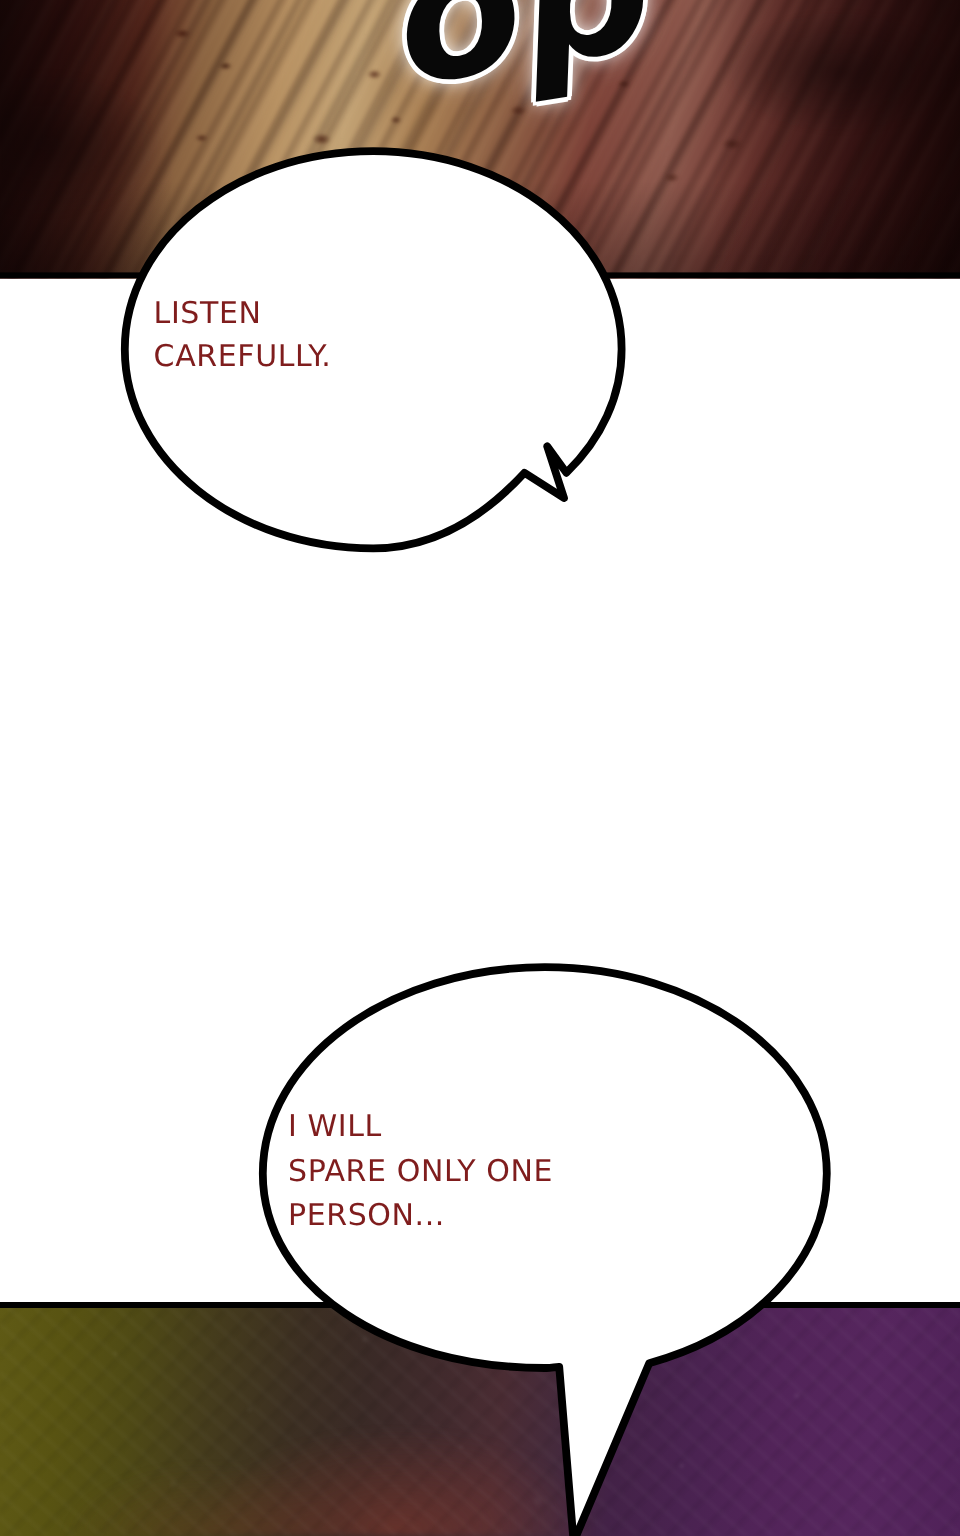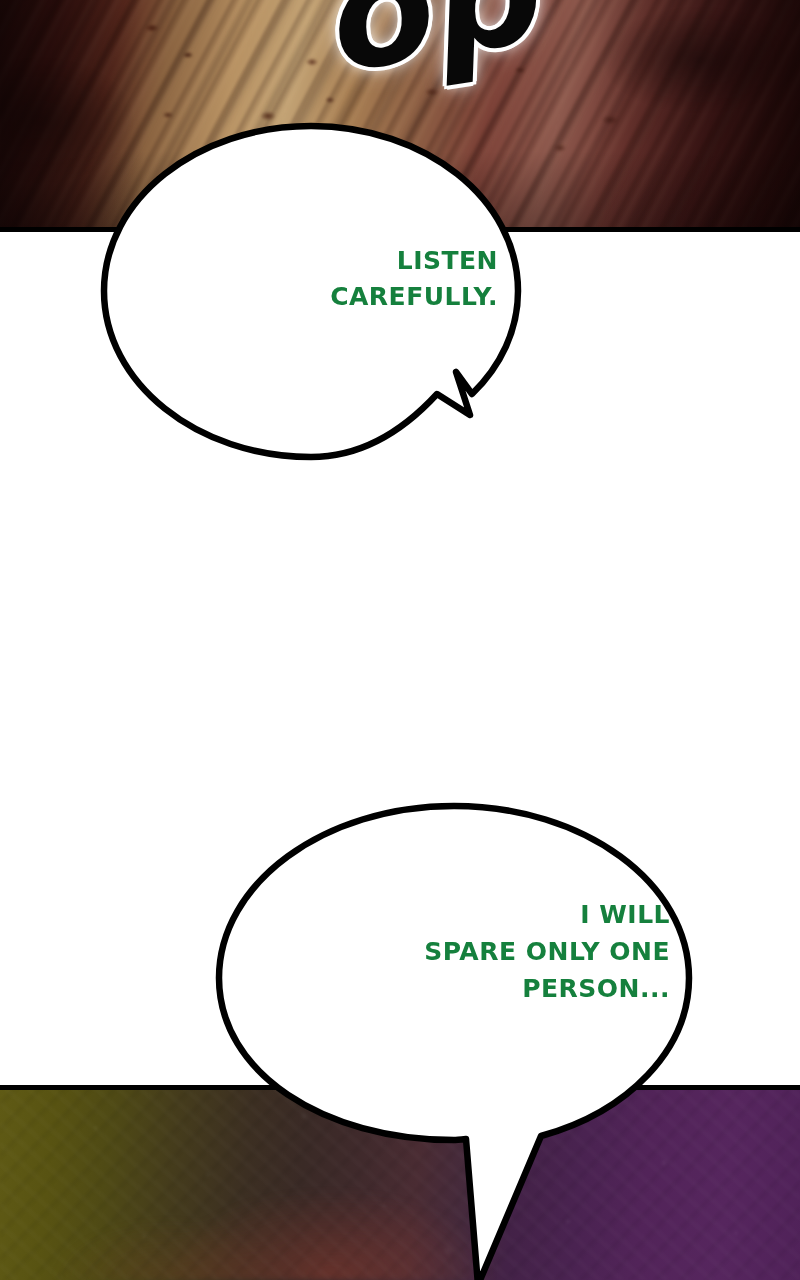--- a/index.html
+++ b/index.html
@@ -214,38 +214,38 @@
     left: 0;
     top: 0;
     width: 800px;
     height: 1280px;
     pointer-events: none;
   }
   .bubble-layer svg { display: block; }
 
   .bubble-text {
     position: absolute;
-    text-align: right;
-    color: #15803d;
+    text-align: left;
+    color: #7f1d1d;
     font-family: "DejaVu Sans", sans-serif;
-    font-weight: 700;
+    font-weight: 400;
     letter-spacing: 0.5px;
     white-space: pre-line;
     pointer-events: none;
   }
   #bubble1-text {
     left: 128px;
     top: 243px;
     width: 370px;
     font-size: 25px;
     line-height: 36px;
   }
   #bubble2-text {
     left: 240px;
-    top: 896px;
+    top: 920px;
     width: 430px;
     font-size: 25px;
     line-height: 37px;
   }
 </style>
 </head>
 <body>
 
 <div id="page">
 

